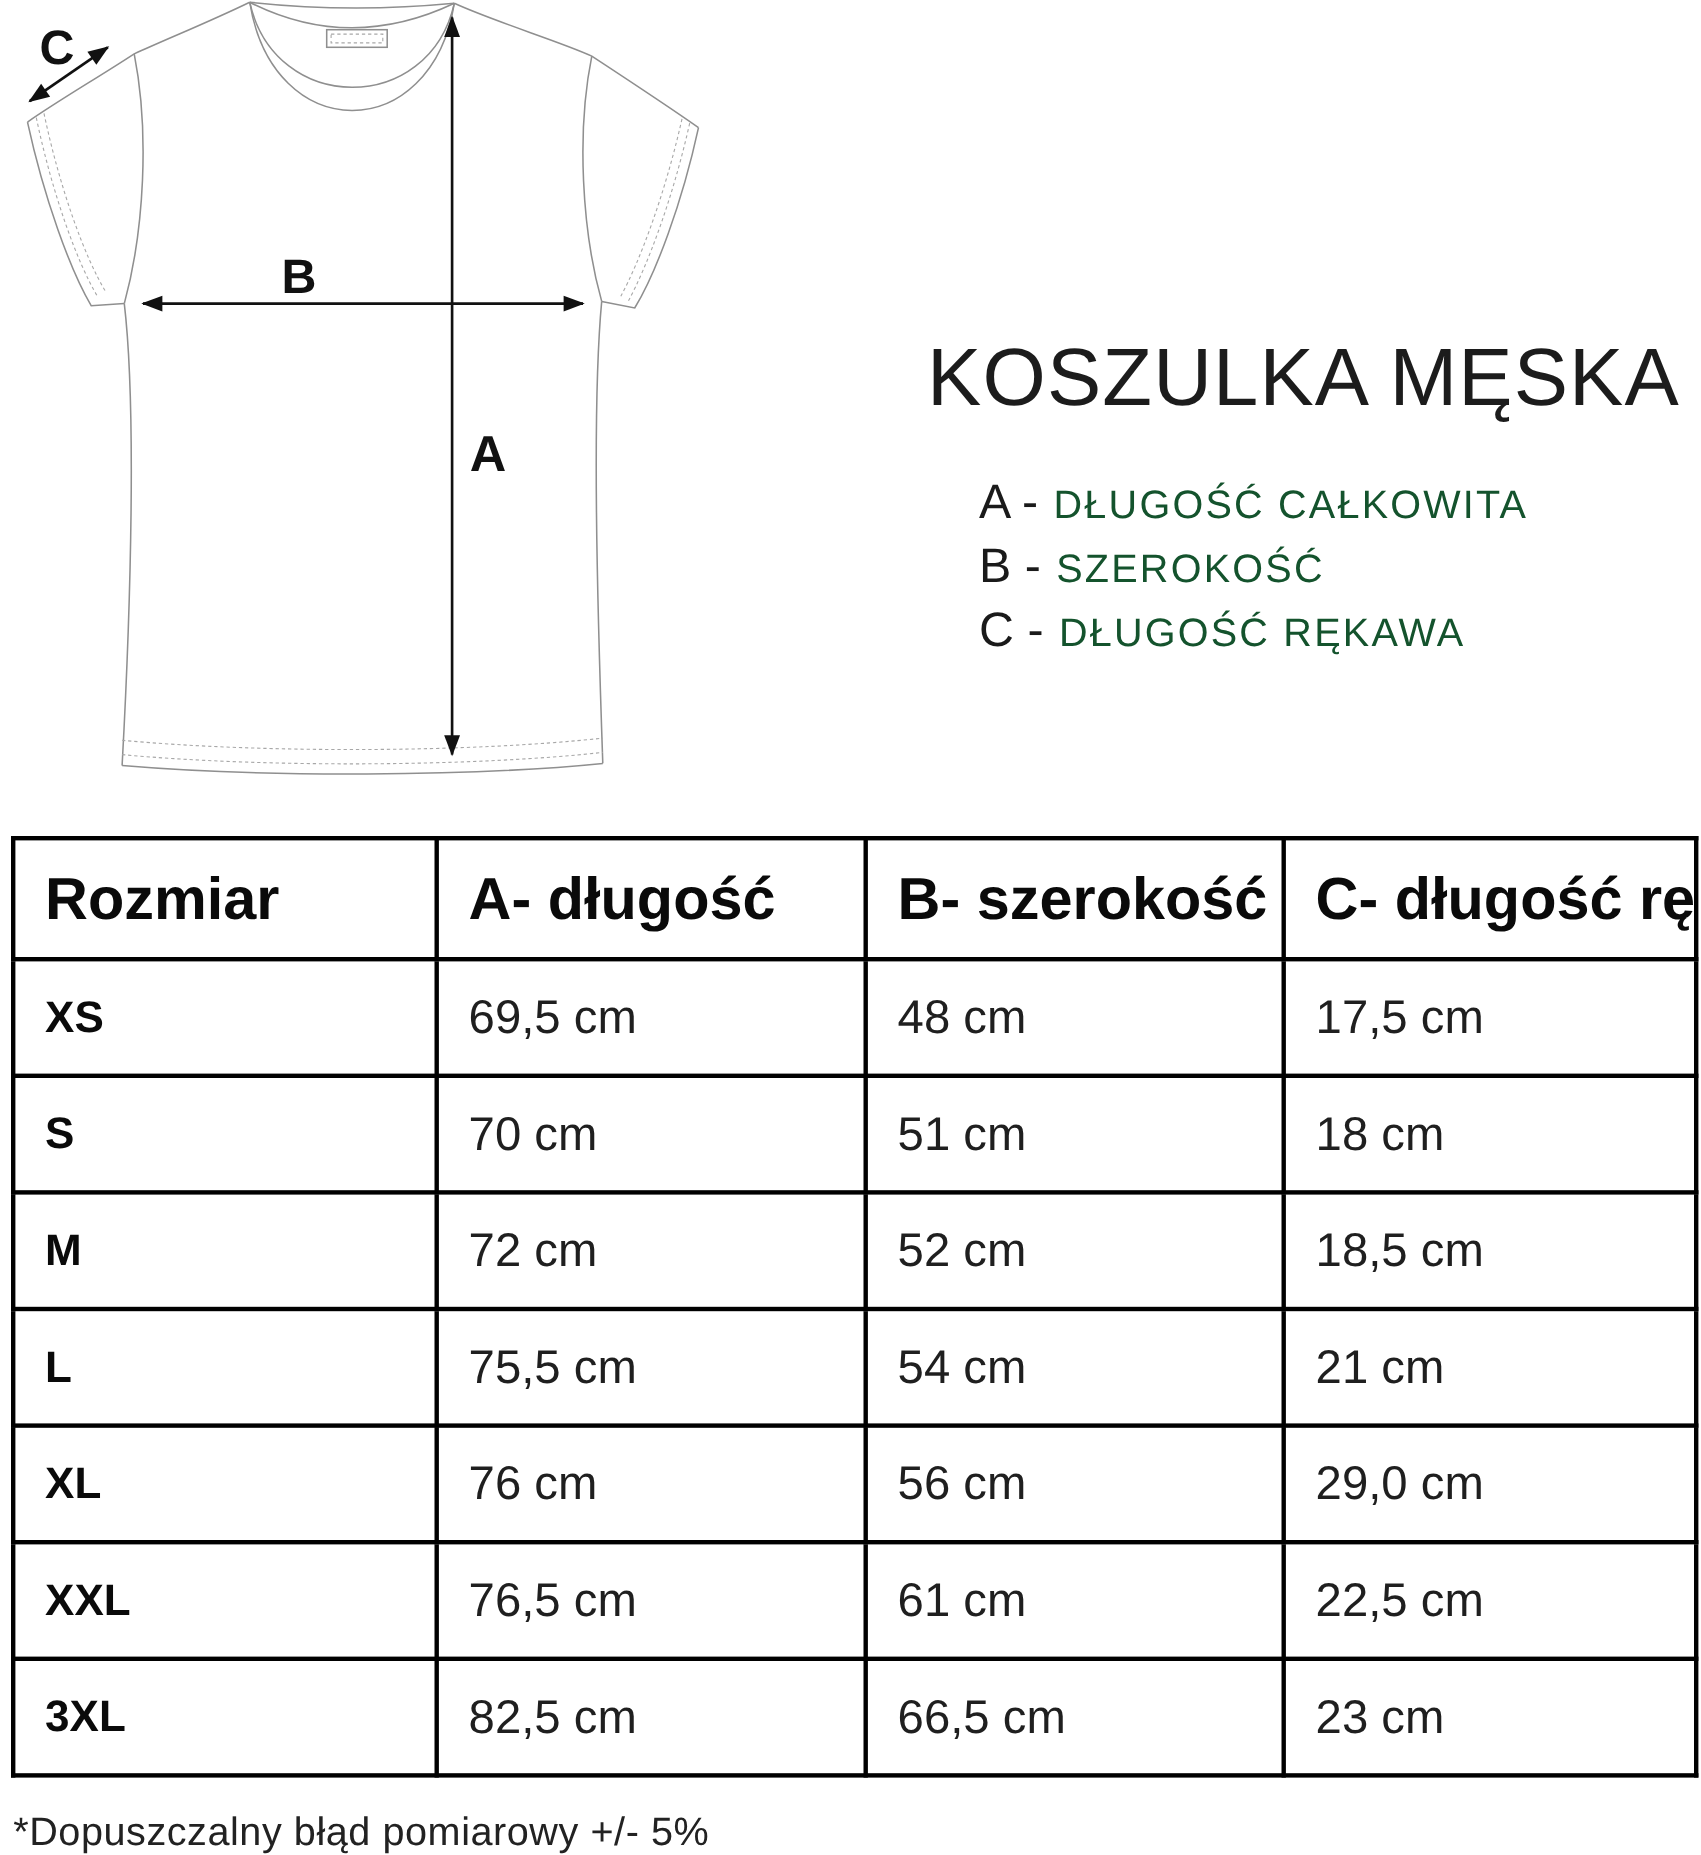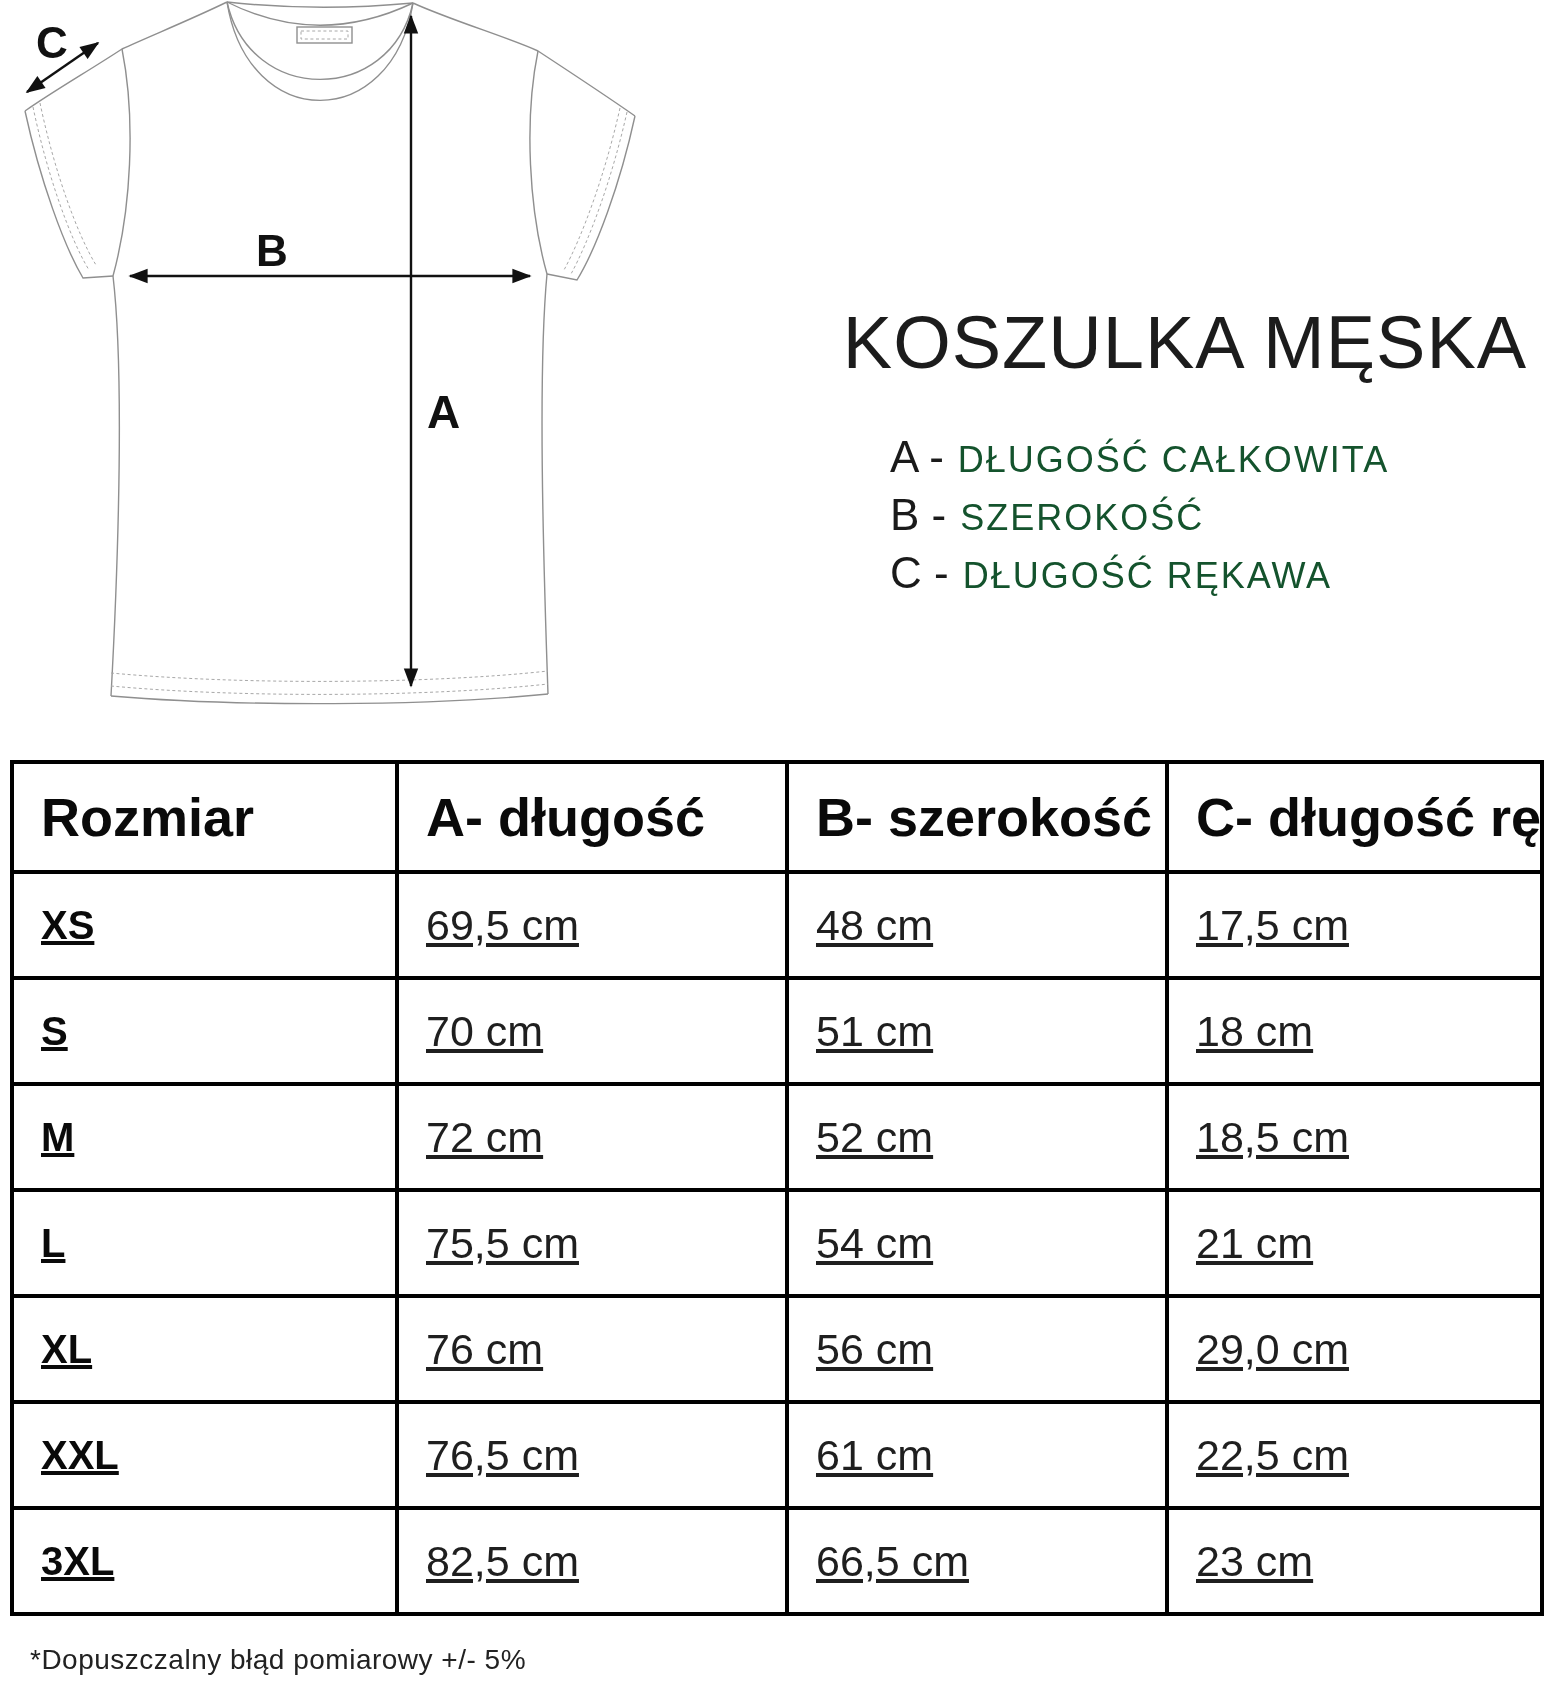--- a/index.html
+++ b/index.html
@@ -42,27 +42,27 @@
   table.size-table{
     border-collapse:collapse;table-layout:fixed;width:1530px;
   }
   .size-table th,.size-table td{
     border:4px solid #000;
     text-align:left;vertical-align:middle;
     padding:0 10px 0 27px;
     overflow:hidden;white-space:nowrap;
   }
   .size-table th{height:106px;font-size:54px;font-weight:700;color:#0a0a0a;}
-  .size-table td{height:102px;text-decoration:underline;}
+  .size-table td{height:102px;}
   td.size-cell{font-size:40px;font-weight:700;color:#0a0a0a;}
   td.value-cell{font-size:43px;font-weight:300;color:#1f1f1f;}
   
   .footnote{
-    position:absolute;left:30px;top:1644px;
-    font-size:28px;font-weight:300;color:#222;letter-spacing:0.5px;
+    position:absolute;left:12px;top:1644px;
+    font-size:36px;font-weight:300;color:#222;letter-spacing:0.5px;
     white-space:nowrap;
     text-align:center;
   }
 </style>
 </head>
 <body>
 
 <div class="page">
 
   <svg class="tshirt" width="660" height="715" viewBox="0 0 660 715">

